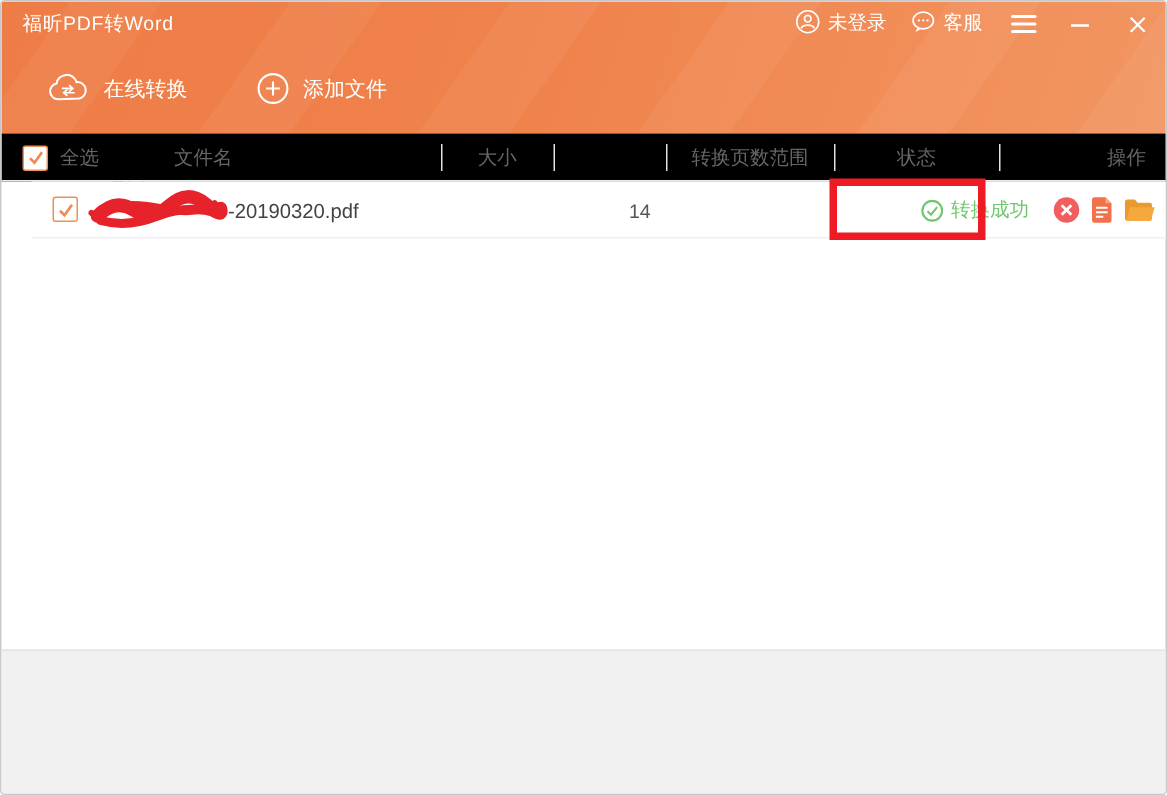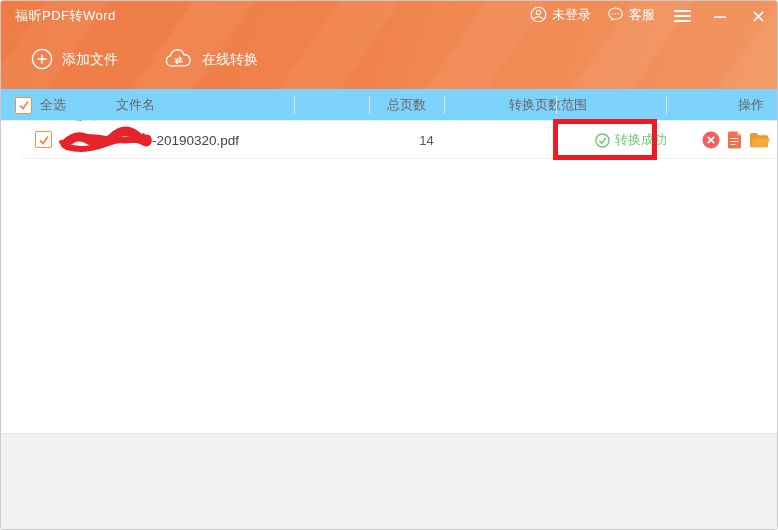--- a/index.html
+++ b/index.html
@@ -24,49 +24,49 @@
   .tb-group { display:flex; align-items:flex-start; gap:5px; cursor:pointer; }
   .winbtn { display:flex; align-items:center; justify-content:center; width:22px; height:22px; cursor:pointer; }
   .hamburger { display:flex; flex-direction:column; gap:3px; }
   .hamburger i { display:block; width:17px; height:2px; background:#fff; border-radius:1px; }
   
   .toolbar { position:absolute; left:0; top:30px; width:778px; height:58px; display:flex; align-items:center; padding-left:30px; gap:46px; z-index:2; }
   .tool-item { display:flex; align-items:center; gap:9px; color:#fff; font-size:14px; cursor:pointer; }
   
   .table-head {
     position:absolute; left:0; top:88px; width:778px; height:32px;
-    background:#7dd3fc; border-bottom:1px solid #ececec; font-size:13px; color:#666;
+    background:#000000; border-bottom:1px solid #ececec; font-size:13px; color:#666;
   }
   .th-left { position:absolute; left:14px; top:0; height:32px; display:flex; align-items:center; gap:8px; }
   .th-link { cursor:pointer; }
   .th-link.u { text-decoration:underline;margin-top:44px; }
   .col { position:absolute; top:0; height:32px; display:flex; align-items:center; justify-content:center; }
   .col-filename { left:115px; justify-content:flex-start;font-family:Liberation Mono, monospace; }
   .col-size   { left:293px; width:75px; }
   .col-pages  { left:368px; width:75px; }
-  .col-range  { left:443px; width:112px;margin-left:48px; }
+  .col-range  { left:443px; width:112px; }
   .col-status { left:555px; width:110px; }
   .col-actions{ left:700px; width:100px; }
   .vdiv { position:absolute; top:7px; width:1px; height:18px; background:#e2e2e2; }
   
   .file-row {
     position:absolute; left:0; top:120px; width:778px; height:38px;
     background:#fff; border-bottom:1px solid #f0f0f0; font-size:13px; color:#555;margin-left:20px;
   }
   .rowcol { position:absolute; top:0; height:38px; display:flex; align-items:center; justify-content:center; }
   .checkbox {
     width:17px; height:17px; border:1px solid #f09054; border-radius:2px;
     background:#fff; display:flex; align-items:center; justify-content:center; cursor:pointer;
   }
   .cb-row  { position:absolute; left:14px; top:10px; }
   .fname { position:absolute; left:131px; top:0; height:38px; display:flex; align-items:center; color:#444; font-size:13.5px; }
   .scribble { position:absolute; left:36px; top:4px; }
   .range-cell { gap:5px; cursor:pointer; }
   .caret { color:#999; font-size:11px; line-height:1; }
-  .status-cell { gap:5px; color:#6fc76f; font-size:13px; }
+  .status-cell { gap:5px; color:#6fc76f; font-size:13px;justify-content:flex-end; }
   .highlight-rect {
     position:absolute; left:552px; top:118px; width:104px; height:41px;
     border:5px solid #ee1b24; z-index:5; pointer-events:none;
   }
   .action-icons { position:absolute; left:681px; top:0; height:38px; display:flex; align-items:center; gap:7px; }
   .aicon { cursor:pointer; display:flex; align-items:center; }
   
   .footer {
     position:absolute; left:0; top:432px; width:778px; height:98px;
     background:#f1f1f1; border-top:1px solid #e4e4e4; font-size:13px; color:#666;
@@ -118,59 +118,60 @@
             <line x1="2" y1="2" x2="12" y2="12"></line>
               <line x1="12" y1="2" x2="2" y2="12"></line>
           </svg>
         </div>
       </div>
     </div>
 
     <div class="toolbar">
       <div class="tool-item">
         <span>
+          <svg width="29" height="21" viewBox="0 0 30 22" fill="none" stroke="#fff" stroke-width="1.4">
+            <path d="M8 19 a5.5 5.5 0 0 1 -1.2 -10.9 a7.2 7.2 0 0 1 14 -1 a5.8 5.8 0 0 1 2 11.4 Z"></path>
+            <path d="M10.5 11.5 h7.5 m-2.4 -2.4 l2.6 2.4 l-2.6 2.2" stroke-width="1.2"></path>
+            <path d="M19.5 15.5 h-7.5 m2.4 2.2 l-2.6 -2.2 l2.6 -2.4" stroke-width="1.2" transform="translate(0,-1)"></path>
+          </svg>
+        </span>
+        <span>在线转换</span>
+      </div>
+      <div class="tool-item">
+        <span>
           <svg width="22" height="22" viewBox="0 0 22 22" fill="none" stroke="#fff" stroke-width="1.4">
             <circle cx="11" cy="11" r="9.6"></circle>
             <line x1="11" y1="6.4" x2="11" y2="15.6"></line>
             <line x1="6.4" y1="11" x2="15.6" y2="11"></line>
           </svg>
         </span>
         <span>添加文件</span>
-      </div>
-      <div class="tool-item">
-        <span>
-          <svg width="29" height="21" viewBox="0 0 30 22" fill="none" stroke="#fff" stroke-width="1.4">
-            <path d="M8 19 a5.5 5.5 0 0 1 -1.2 -10.9 a7.2 7.2 0 0 1 14 -1 a5.8 5.8 0 0 1 2 11.4 Z"></path>
-            <path d="M10.5 11.5 h7.5 m-2.4 -2.4 l2.6 2.4 l-2.6 2.2" stroke-width="1.2"></path>
-            <path d="M19.5 15.5 h-7.5 m2.4 2.2 l-2.6 -2.2 l2.6 -2.4" stroke-width="1.2" transform="translate(0,-1)"></path>
-          </svg>
-        </span>
-        <span>在线转换</span>
       </div>
     </div>
   </div>
 
   <div class="table-head">
     <div class="th-left">
       <span class="checkbox">
         <svg width="12" height="12" viewBox="0 0 12 12" fill="none" stroke="#f08a4e" stroke-width="1.8">
             <polyline points="2,6.5 5,9.5 10,2.5"></polyline>
           </svg>
       </span>
       <span class="th-link">全选</span>
       <span class="th-link u">删除</span>
       <span style="width:32px"></span>
     </div>
     <div class="col col-filename">文件名</div>
     <div class="vdiv" style="left:293px"></div>
+    <div class="col col-size">大小</div>
     <div class="vdiv" style="left:368px"></div>
-    <div class="col col-pages">总页数</div>
     <div class="vdiv" style="left:443px"></div>
     <div class="col col-range">转换页数范围</div>
     <div class="vdiv" style="left:555px"></div>
+    <div class="col col-status">状态</div>
     <div class="vdiv" style="left:665px"></div>
     <div class="col col-actions">操作</div>
   </div>
 
   <div class="file-row">
     <span class="checkbox cb-row">
       <svg width="12" height="12" viewBox="0 0 12 12" fill="none" stroke="#f08a4e" stroke-width="1.8">
           <polyline points="2,6.5 5,9.5 10,2.5"></polyline>
         </svg>
     </span>

